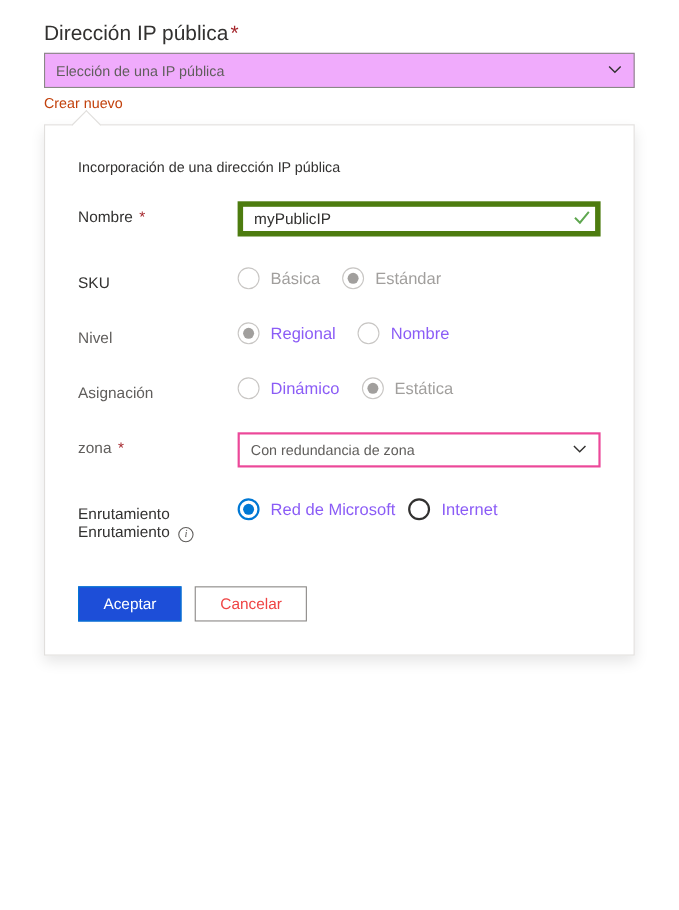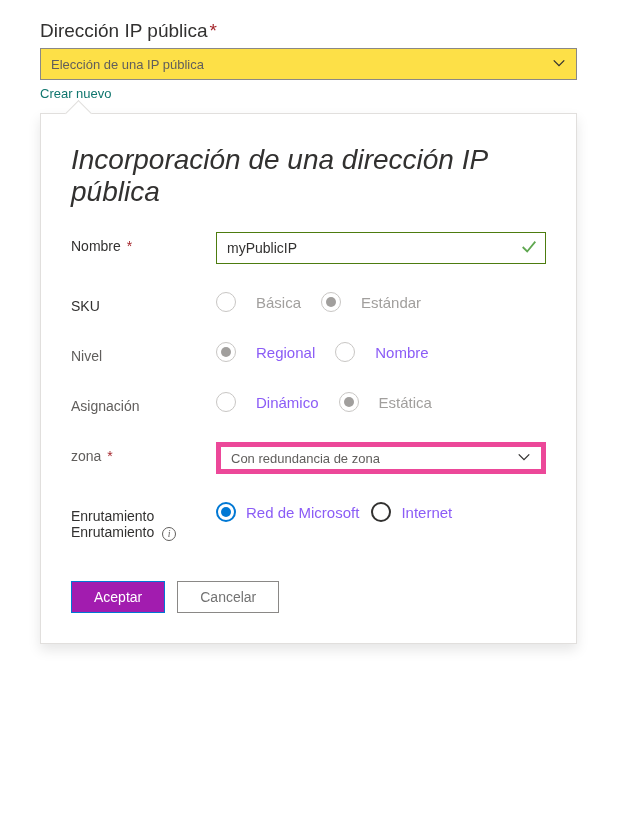--- a/index.html
+++ b/index.html
@@ -23,26 +23,26 @@
     }
     .main-select {
       width: 100%;
       height: 32px;
       border: 1px solid #8a8886;
       display: flex;
       align-items: center;
       justify-content: space-between;
       padding: 0 10px;
       color: #605e5c;
-      background: #fde047;
+      background: #f0abfc;
       cursor: pointer;
     }
     .main-select .chevron svg { width: 14px; height: 14px; }
     .link {
-      color: #0f766e;
+      color: #c2410c;
       font-size: 13px;
       margin-top: 6px;
       display: inline-block;
       cursor: pointer;
     }
     .popover-wrapper {
       position: relative;
       margin-top: 10px;
     }
     .popover {
@@ -59,25 +59,24 @@
       top: -10px;
       left: 28px;
       width: 18px;
       height: 18px;
       background: #fff;
       border-left: 1px solid #e1dfdd;
       border-top: 1px solid #e1dfdd;
       transform: rotate(45deg);
     }
     .popover-title {
-      font-size: 28px;
+      font-size: 13px;
       font-weight: 400;
       color: #323130;
       margin-bottom: 24px;
-      font-style: italic;
     }
     .form-row {
       display: flex;
       align-items: flex-start;
       margin-bottom: 28px;
       justify-content: center;
     }
     .form-row .row-label {
       width: 145px;
       padding-top: 6px;
@@ -92,21 +91,21 @@
       flex: 1;
     }
     .text-input-wrap {
       position: relative;
       display: flex;
       align-items: center;
     }
     .text-input {
       width: 100%;
       height: 32px;
-      border: 1px solid #4d7c0f;
+      border: 5px solid #4d7c0f;
       padding: 0 34px 0 10px;
       font-size: 14px;
       color: #323130;
       outline: none;
     }
     .check-icon {
       position: absolute;
       right: 8px;
       color: #5fa750;
     }
@@ -123,21 +122,20 @@
       gap: 12px;
     }
     .radio-item {
       display: flex;
       align-items: center;
       gap: 10px;
       cursor: pointer;
     }
     .radio-item.disabled {
       cursor: default;
-      gap: 20px;
     }
     .radio-circle {
       width: 20px;
       height: 20px;
       border-radius: 50%;
       border: 1px solid #8a8886;
       display: flex;
       align-items: center;
       justify-content: center;
       flex-shrink: 0;
@@ -169,21 +167,21 @@
     }
     .radio-circle.dark {
       border-width: 2px;
       border-color: #323130;
     }
     .radio-label { font-size: 15px; color: #8b5cf6; }
     .radio-label.disabled { color: #a19f9d; }
     .select-box {
       width: 100%;
       height: 32px;
-      border: 5px solid #ec4899;
+      border: 2px solid #ec4899;
       display: flex;
       align-items: center;
       justify-content: space-between;
       padding: 0 10px;
       color: #605e5c;
       font-size: 13px;
       cursor: pointer;
       background: #fff;
     }
     .info-icon {
@@ -209,27 +207,27 @@
       height: 32px;
       padding: 0 22px;
       font-size: 14px;
       cursor: pointer;
       display: inline-flex;
       align-items: center;
       justify-content: center;
       border: 1px solid transparent;
     }
     .btn-primary {
-      background: #a21caf;
+      background: #1d4ed8;
       color: #fff;
       border-color: #0078d4;
     }
     .btn-secondary {
       background: #fff;
-      color: #737373;
+      color: #ef4444;
       border-color: #8a8886;
     }
     .chevron svg { stroke: #323130; stroke-width: 1.5; fill: none; }
   </style>
 </head>
 <body>
 
 <div>
   <label class="field-label">
     <span>Dirección IP pública</span><span class="required">*</span>

